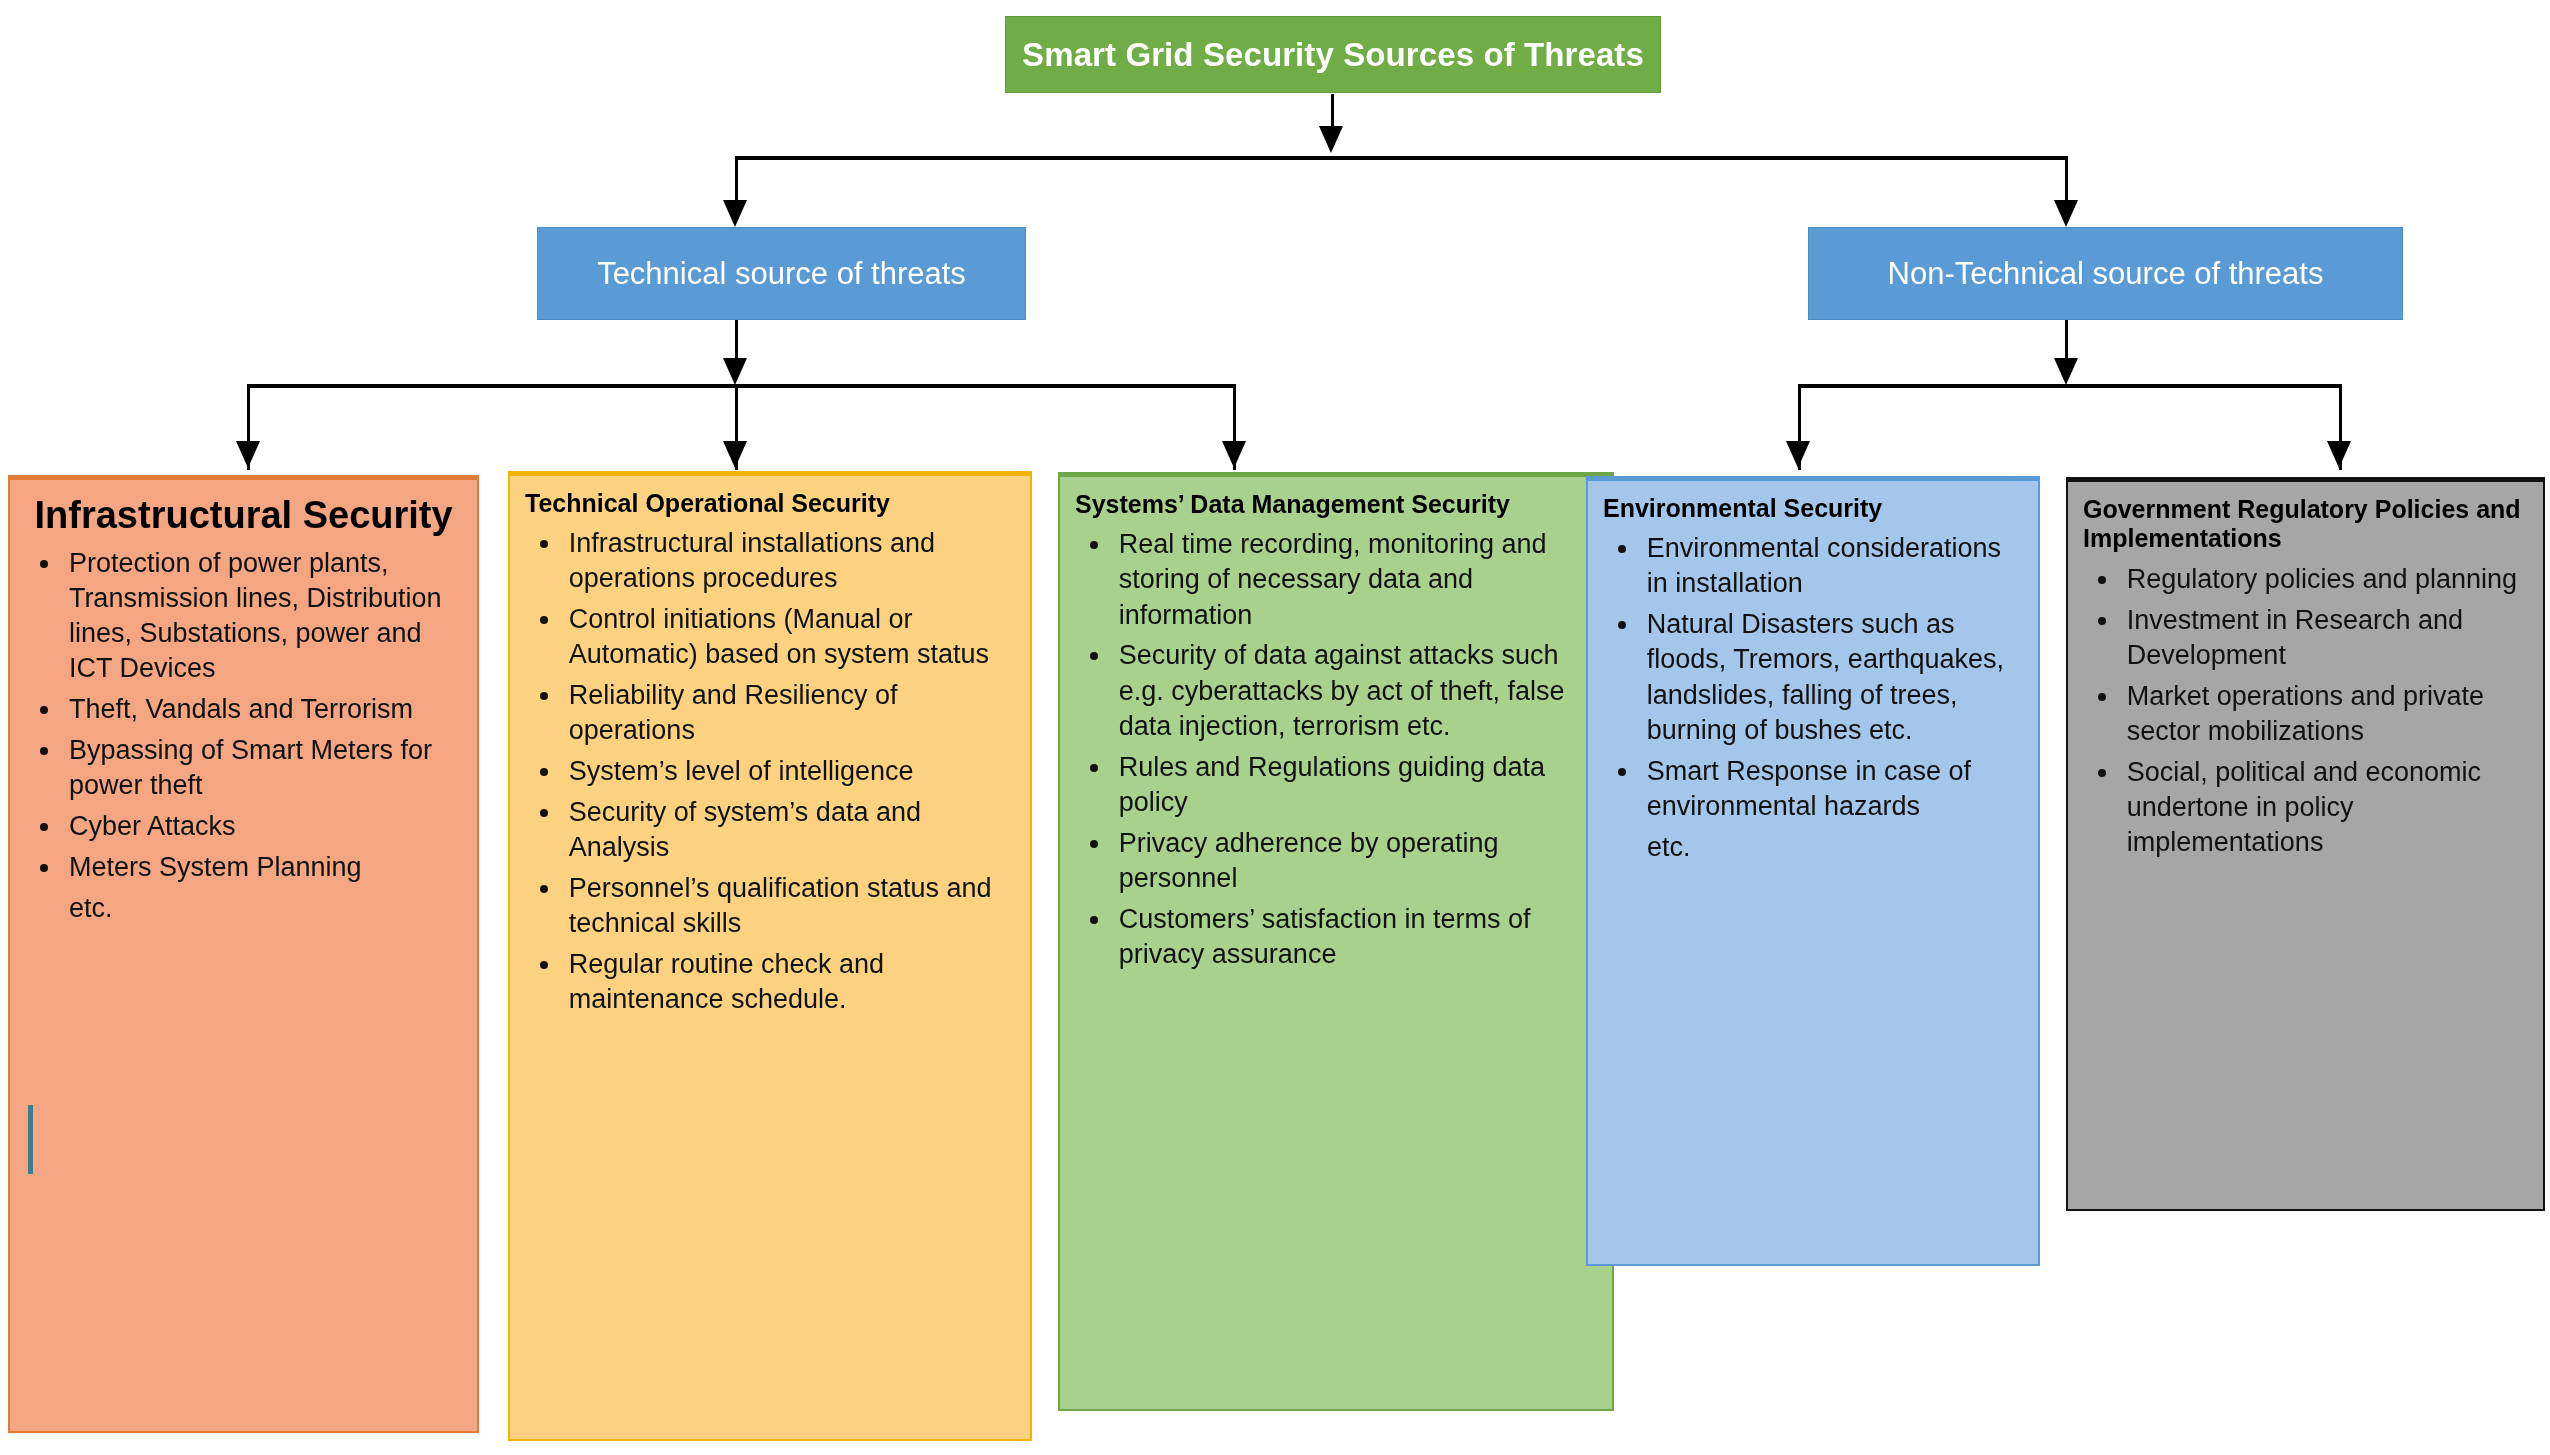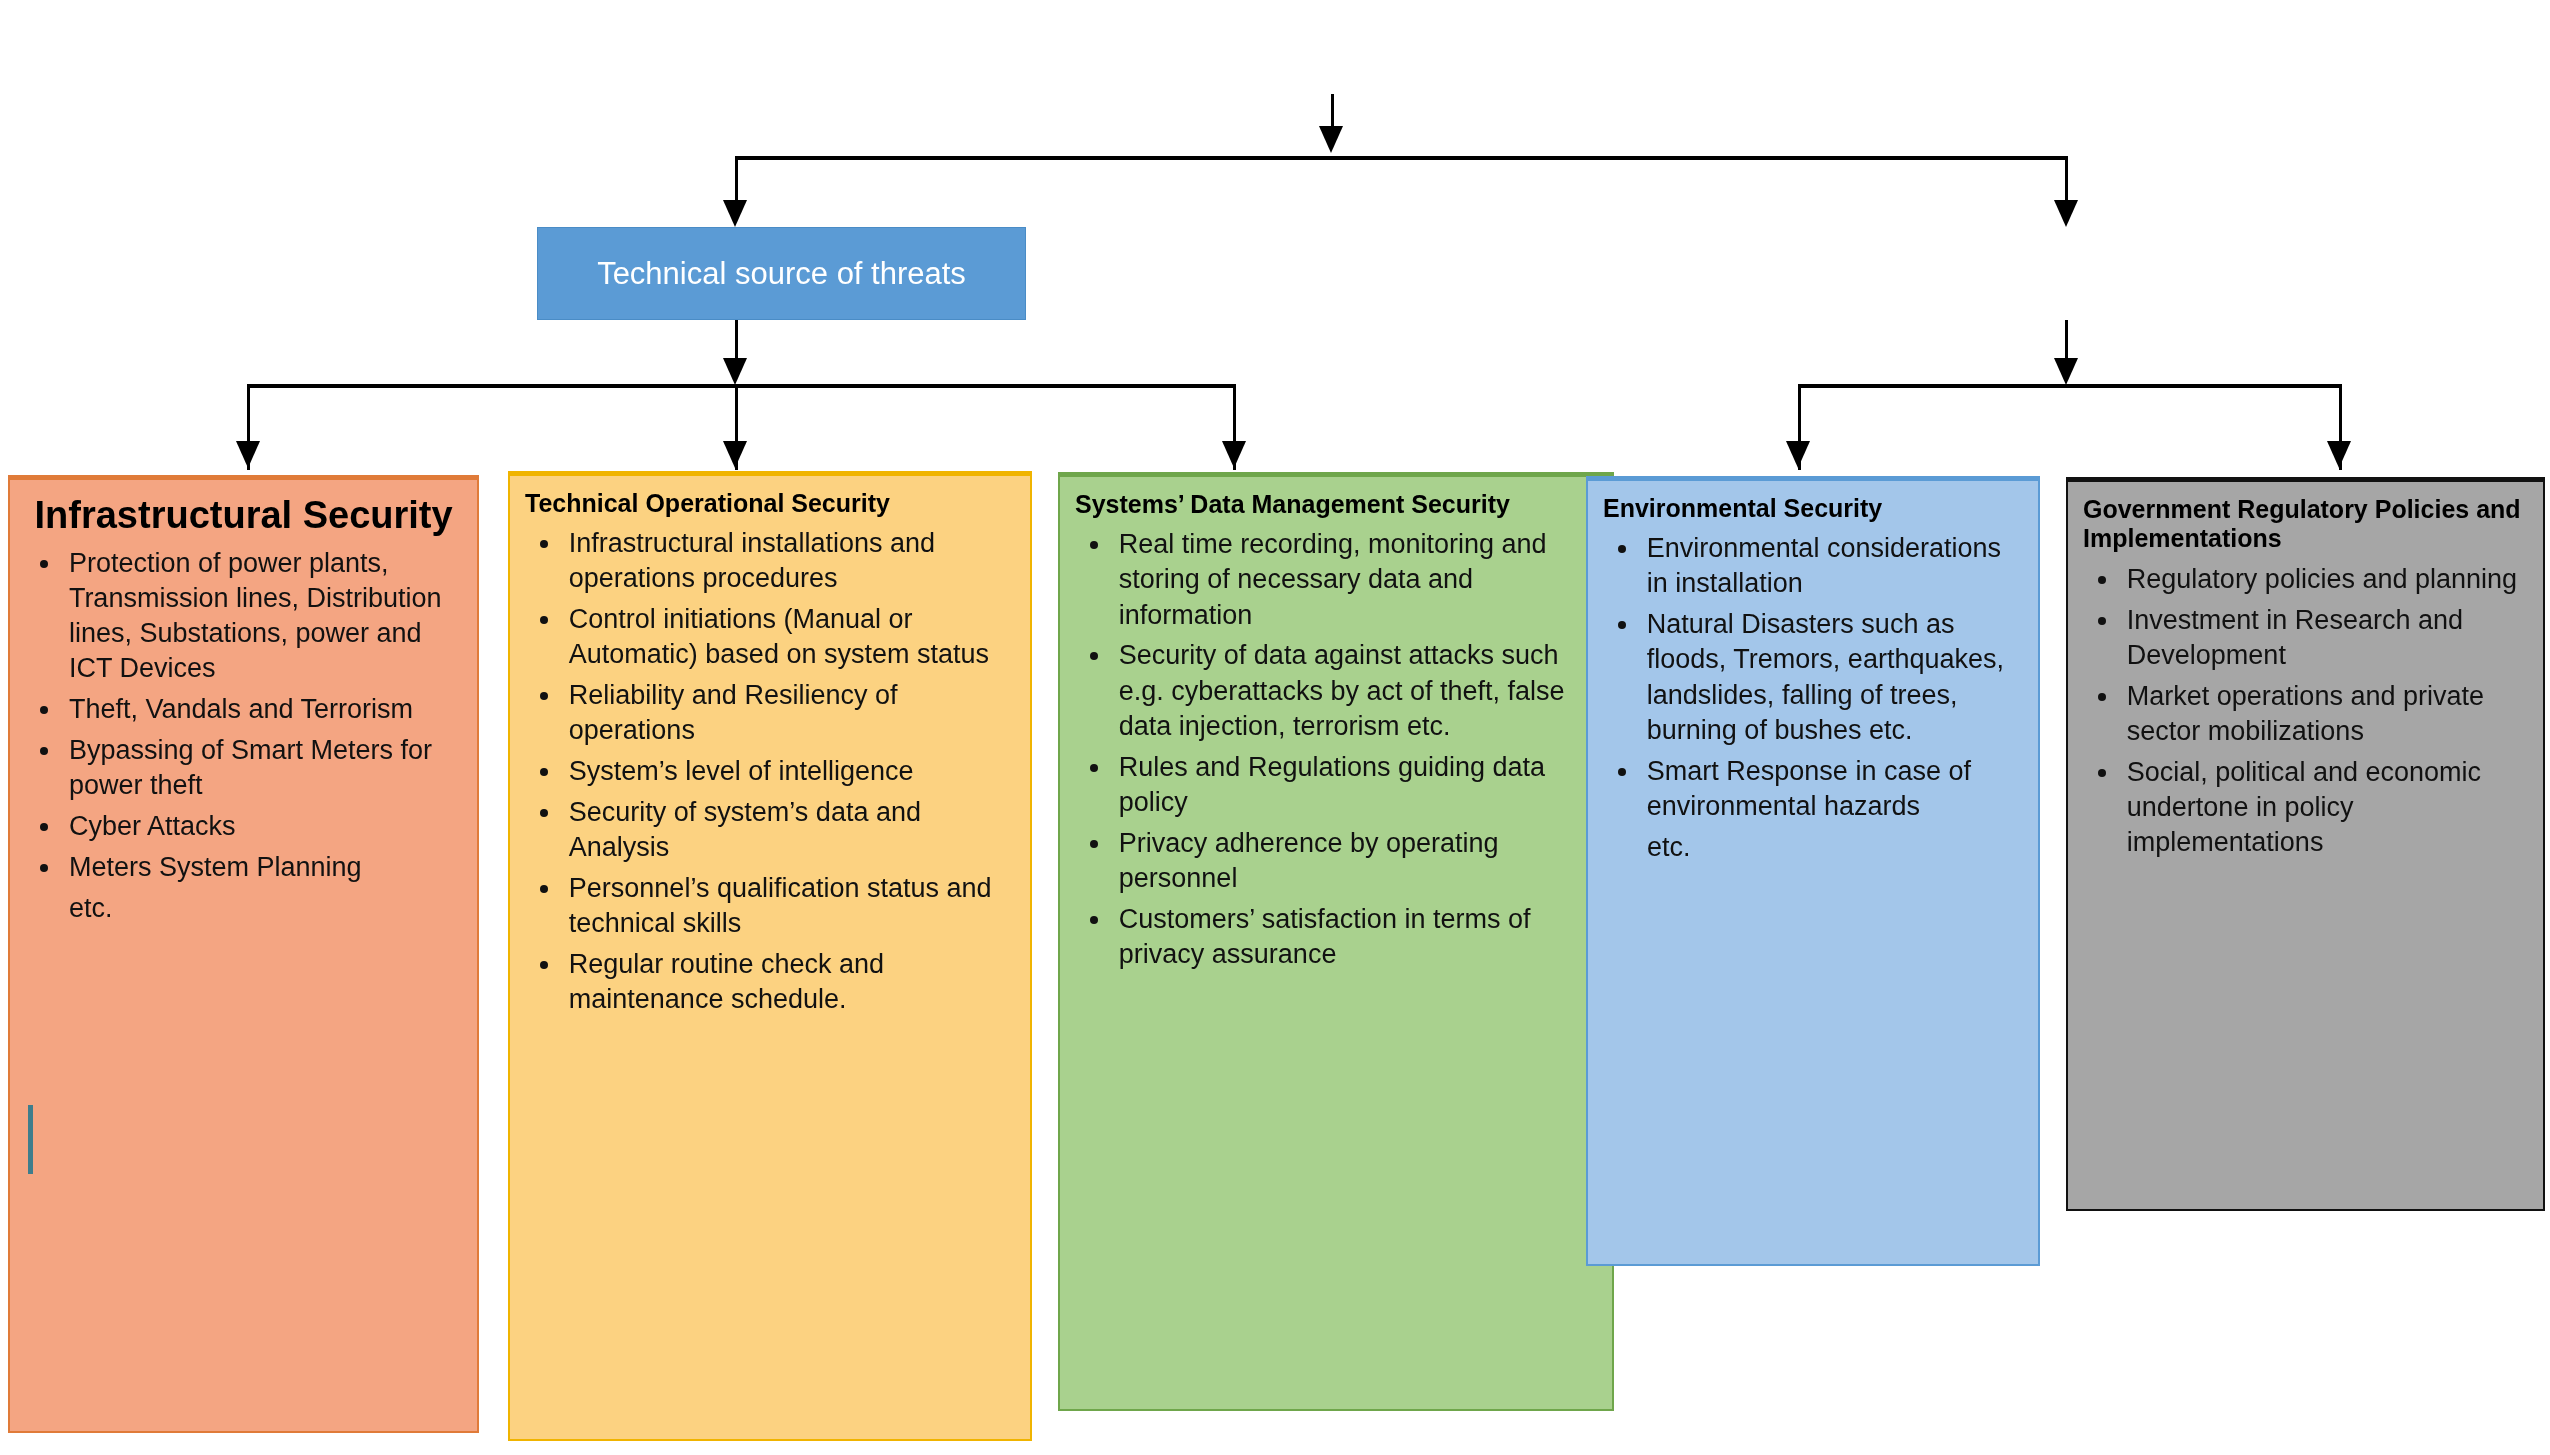--- a/index.html
+++ b/index.html
@@ -60,32 +60,38 @@
     border-left:12.8px solid transparent;border-right:12.8px solid transparent;
     border-top:27px solid #000;}
 
   .cursor-mark{position:absolute;left:28px;top:1105px;width:5.2px;height:69px;background:#3E7D8C;}
 </style>
 </head>
 <body>
 
 <div id="canvas">
 
+  <div class="node title-box">
+    <span>Smart Grid Security Sources of Threats</span>
+  </div>
 
   <div class="ln vline" style="left:1331px;top:94px;height:42px;"></div>
   <div class="arrow" style="left:1319px;top:126px;"></div>
 
   <div class="ln hline" style="left:735px;top:156px;width:1333px;"></div>
   <div class="ln vline" style="left:735px;top:156px;height:64px;"></div>
   <div class="arrow" style="left:723px;top:200px;"></div>
   <div class="ln vline" style="left:2065px;top:156px;height:64px;"></div>
   <div class="arrow" style="left:2054px;top:200px;"></div>
 
   <div class="node lvl2 left">
     <span>Technical source of threats</span>
+  </div>
+  <div class="node lvl2 right">
+    <span>Non-Technical source of threats</span>
   </div>
 
   <div class="ln vline" style="left:735px;top:320px;height:58px;"></div>
   <div class="arrow" style="left:723px;top:358px;"></div>
   <div class="ln hline" style="left:247px;top:384px;width:989px;"></div>
 
   <div class="ln vline" style="left:247px;top:384px;height:86px;"></div>
   <div class="arrow" style="left:236px;top:441px;"></div>
 
   <div class="ln vline" style="left:735px;top:384px;height:86px;"></div>

